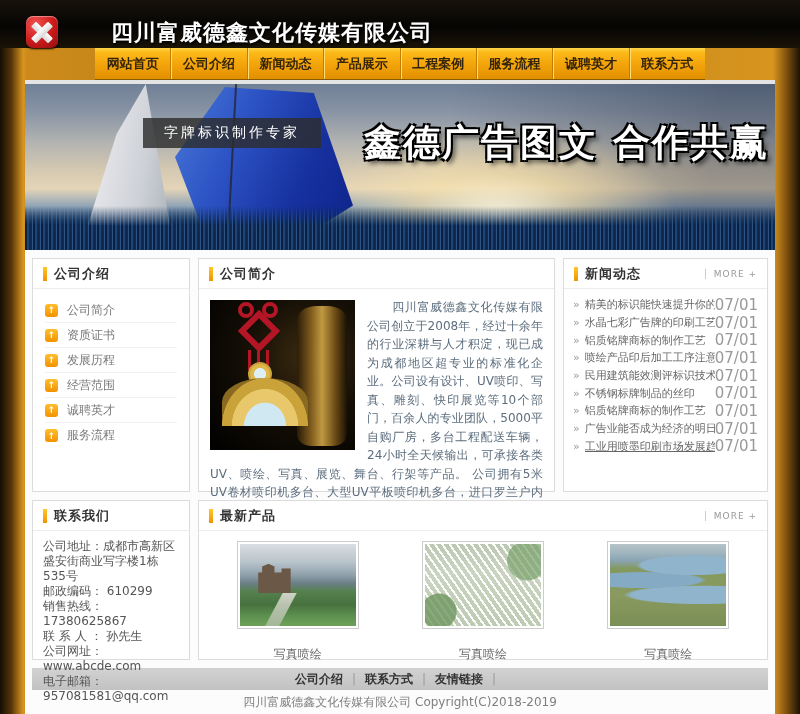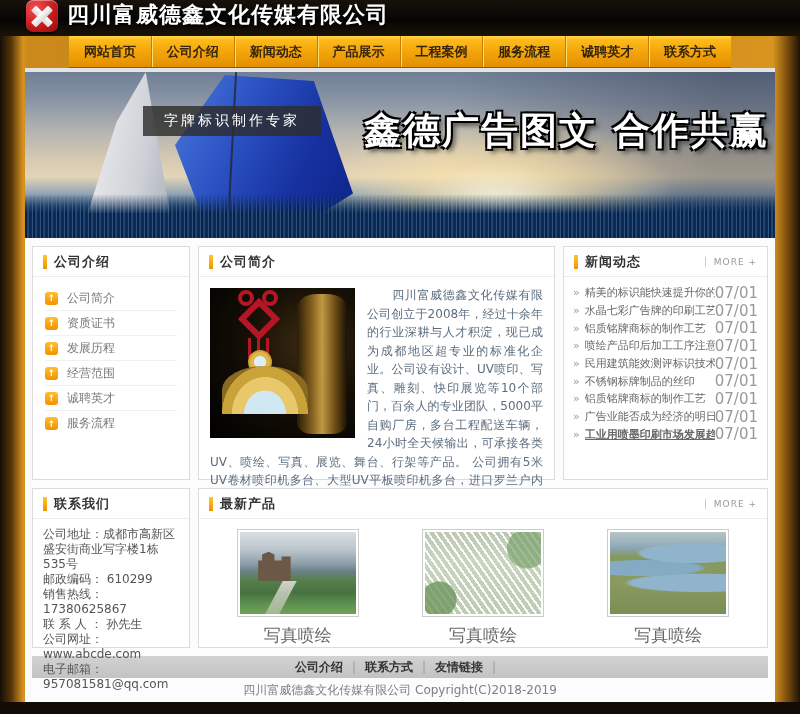--- a/index.html
+++ b/index.html
@@ -1,37 +1,37 @@
 <!DOCTYPE html>
 <html><head>
 <meta charset="utf-8">
 <style>
   * { margin:0; padding:0; box-sizing:border-box; }
   html,body { width:800px; height:714px; overflow:hidden; }
   body { font-family:"DejaVu Sans","Liberation Sans",sans-serif; background:#120c05; }
 
   
-  .top { height:36px; background:linear-gradient(180deg,#17120a 0%,#060504 55%,#1a1307 100%);
-         display:flex; align-items:flex-start; padding-left:26px; }
+  .top { height:48px; background:linear-gradient(180deg,#17120a 0%,#060504 55%,#1a1307 100%);
+         display:flex; align-items:flex-end; padding-left:26px;gap:44px; }
   .logo { width:32px; height:32px; border-radius:7px; position:relative; margin-right:9px;
           background:radial-gradient(circle at 30% 25%,#f25050,#cb1a1a 55%,#8d0f0f);
           box-shadow:inset 0 1px 1px rgba(255,255,255,.45), 0 1px 2px #000; }
   .logo::before,.logo::after { content:""; position:absolute; left:4px; top:13px; width:24px; height:7px;
           background:linear-gradient(180deg,#ffffff,#d8d8d8); border-radius:1px; }
   .logo::before { transform:rotate(45deg); }
   .logo::after  { transform:rotate(-45deg); }
   .site-title { color:#fff; font-size:22px; font-weight:bold; letter-spacing:1px; text-shadow:1px 2px 2px #000; }
 
   
   .outer { height:666px;
     background:linear-gradient(90deg,#150e05 0%,#55340a 1.4%,#d8941f 2.9%,#cc8a1b 3.4%,
                #b87b16 50%,#d8951f 96.6%,#7c4e0d 98.4%,#1c1206 100%); }
 
   
-  .nav { width:662px; margin:0 auto; height:32px; display:flex;
+  .nav { width:610px; margin:0 auto; height:32px; display:flex;
          background:linear-gradient(180deg,#ffd54a 0%,#fdb91a 14%,#f2a30a 55%,#e28f00 100%);
          border-bottom:1px solid #8a5a00;justify-content:flex-end; }
   .nav-item { flex:1; display:flex; align-items:center; justify-content:center; font-size:13px; font-weight:bold;
          color:#34240a; text-decoration:none; cursor:pointer;
          border-left:1px solid #c07f00; box-shadow:inset 1px 0 0 #ffdd70; }
   .nav-item:first-child { border-left:none; box-shadow:none; }
 
   .banner-gap { width:750px; margin:0 auto; height:4px; background:#e4e4e4; }
 
   
@@ -102,34 +102,34 @@
       background:radial-gradient(ellipse at 50% 100%,#cfe8f2 0 34%,#e8c86a 35% 54%,#caa23a 55% 70%,#8a6a20 71% 100%);
       border-radius:86px 86px 0 0 / 48px 48px 0 0; }
   .about-text { font-size:12px; line-height:18.5px; color:#5c6d7e; text-align:justify; }
 
   
   .news { width:205px; }
   .news-list { padding:7px 9px 0; }
   .news-row { height:17.7px; display:flex; align-items:center; cursor:pointer; }
   .news-bullet { color:#999; font-size:11px; margin-right:5px; }
   .news-title { flex:1; font-size:11px; color:#666; white-space:nowrap; overflow:hidden; }
-  .news-row:last-child .news-title { text-decoration:underline;font-weight:bold; }
+  .news-row:last-child .news-title { text-decoration:underline; }
   .news-date { font-size:15px; color:#999; margin-left:0; }
 
   
   .contactbox { width:158px; }
   .contact-body { padding:8px 10px 0; font-size:12px; line-height:15px; color:#555; }
 
   
   .productsbox { flex:1; }
   .prod-row { display:flex; padding:10px 6px 0; }
   .prod-cell { flex:1; display:flex; flex-direction:column; align-items:center; cursor:pointer; }
   .prod-frame { width:122px; height:88px; border:1px solid #ccc; background:#fff; padding:2px; }
   .prod-img { width:100%; height:100%; position:relative; overflow:hidden; }
-  .prod-caption { margin-top:7px; font-size:17px; color:#666; }
+  .prod-caption { margin-top:17px; font-size:12px; color:#666; }
   .p1 { background:linear-gradient(180deg,#d9dee2 0%,#b9c4cb 22%,#8fa0ab 38%,#6b7f86 48%,#55814e 58%,#47723f 74%,#5e9150 88%,#6fa15a 100%); }
   .p1::before { content:""; position:absolute; left:16%; top:24%; width:28%; height:36%; background:#6b5846;
       clip-path:polygon(0 100%,0 30%,12% 30%,12% 10%,32% 0,50% 10%,50% 30%,72% 30%,72% 16%,100% 16%,100% 100%); }
   .p1::after { content:""; position:absolute; left:30%; bottom:0; width:12%; height:40%;
       background:linear-gradient(180deg,rgba(220,220,210,.9),rgba(200,200,190,.6)); transform:skewX(-28deg); }
   .p2 { background:
       radial-gradient(circle at 12% 82%,rgba(110,150,95,.8) 0 14%,transparent 15%),
       radial-gradient(circle at 88% 20%,rgba(120,160,105,.7) 0 16%,transparent 17%),
       repeating-linear-gradient(55deg,rgba(255,255,255,.95) 0 2px,rgba(145,165,135,.3) 2px 6px),
       linear-gradient(180deg,#cfd8c8 0%,#e2e8da 35%,#d2dcc6 100%); }

